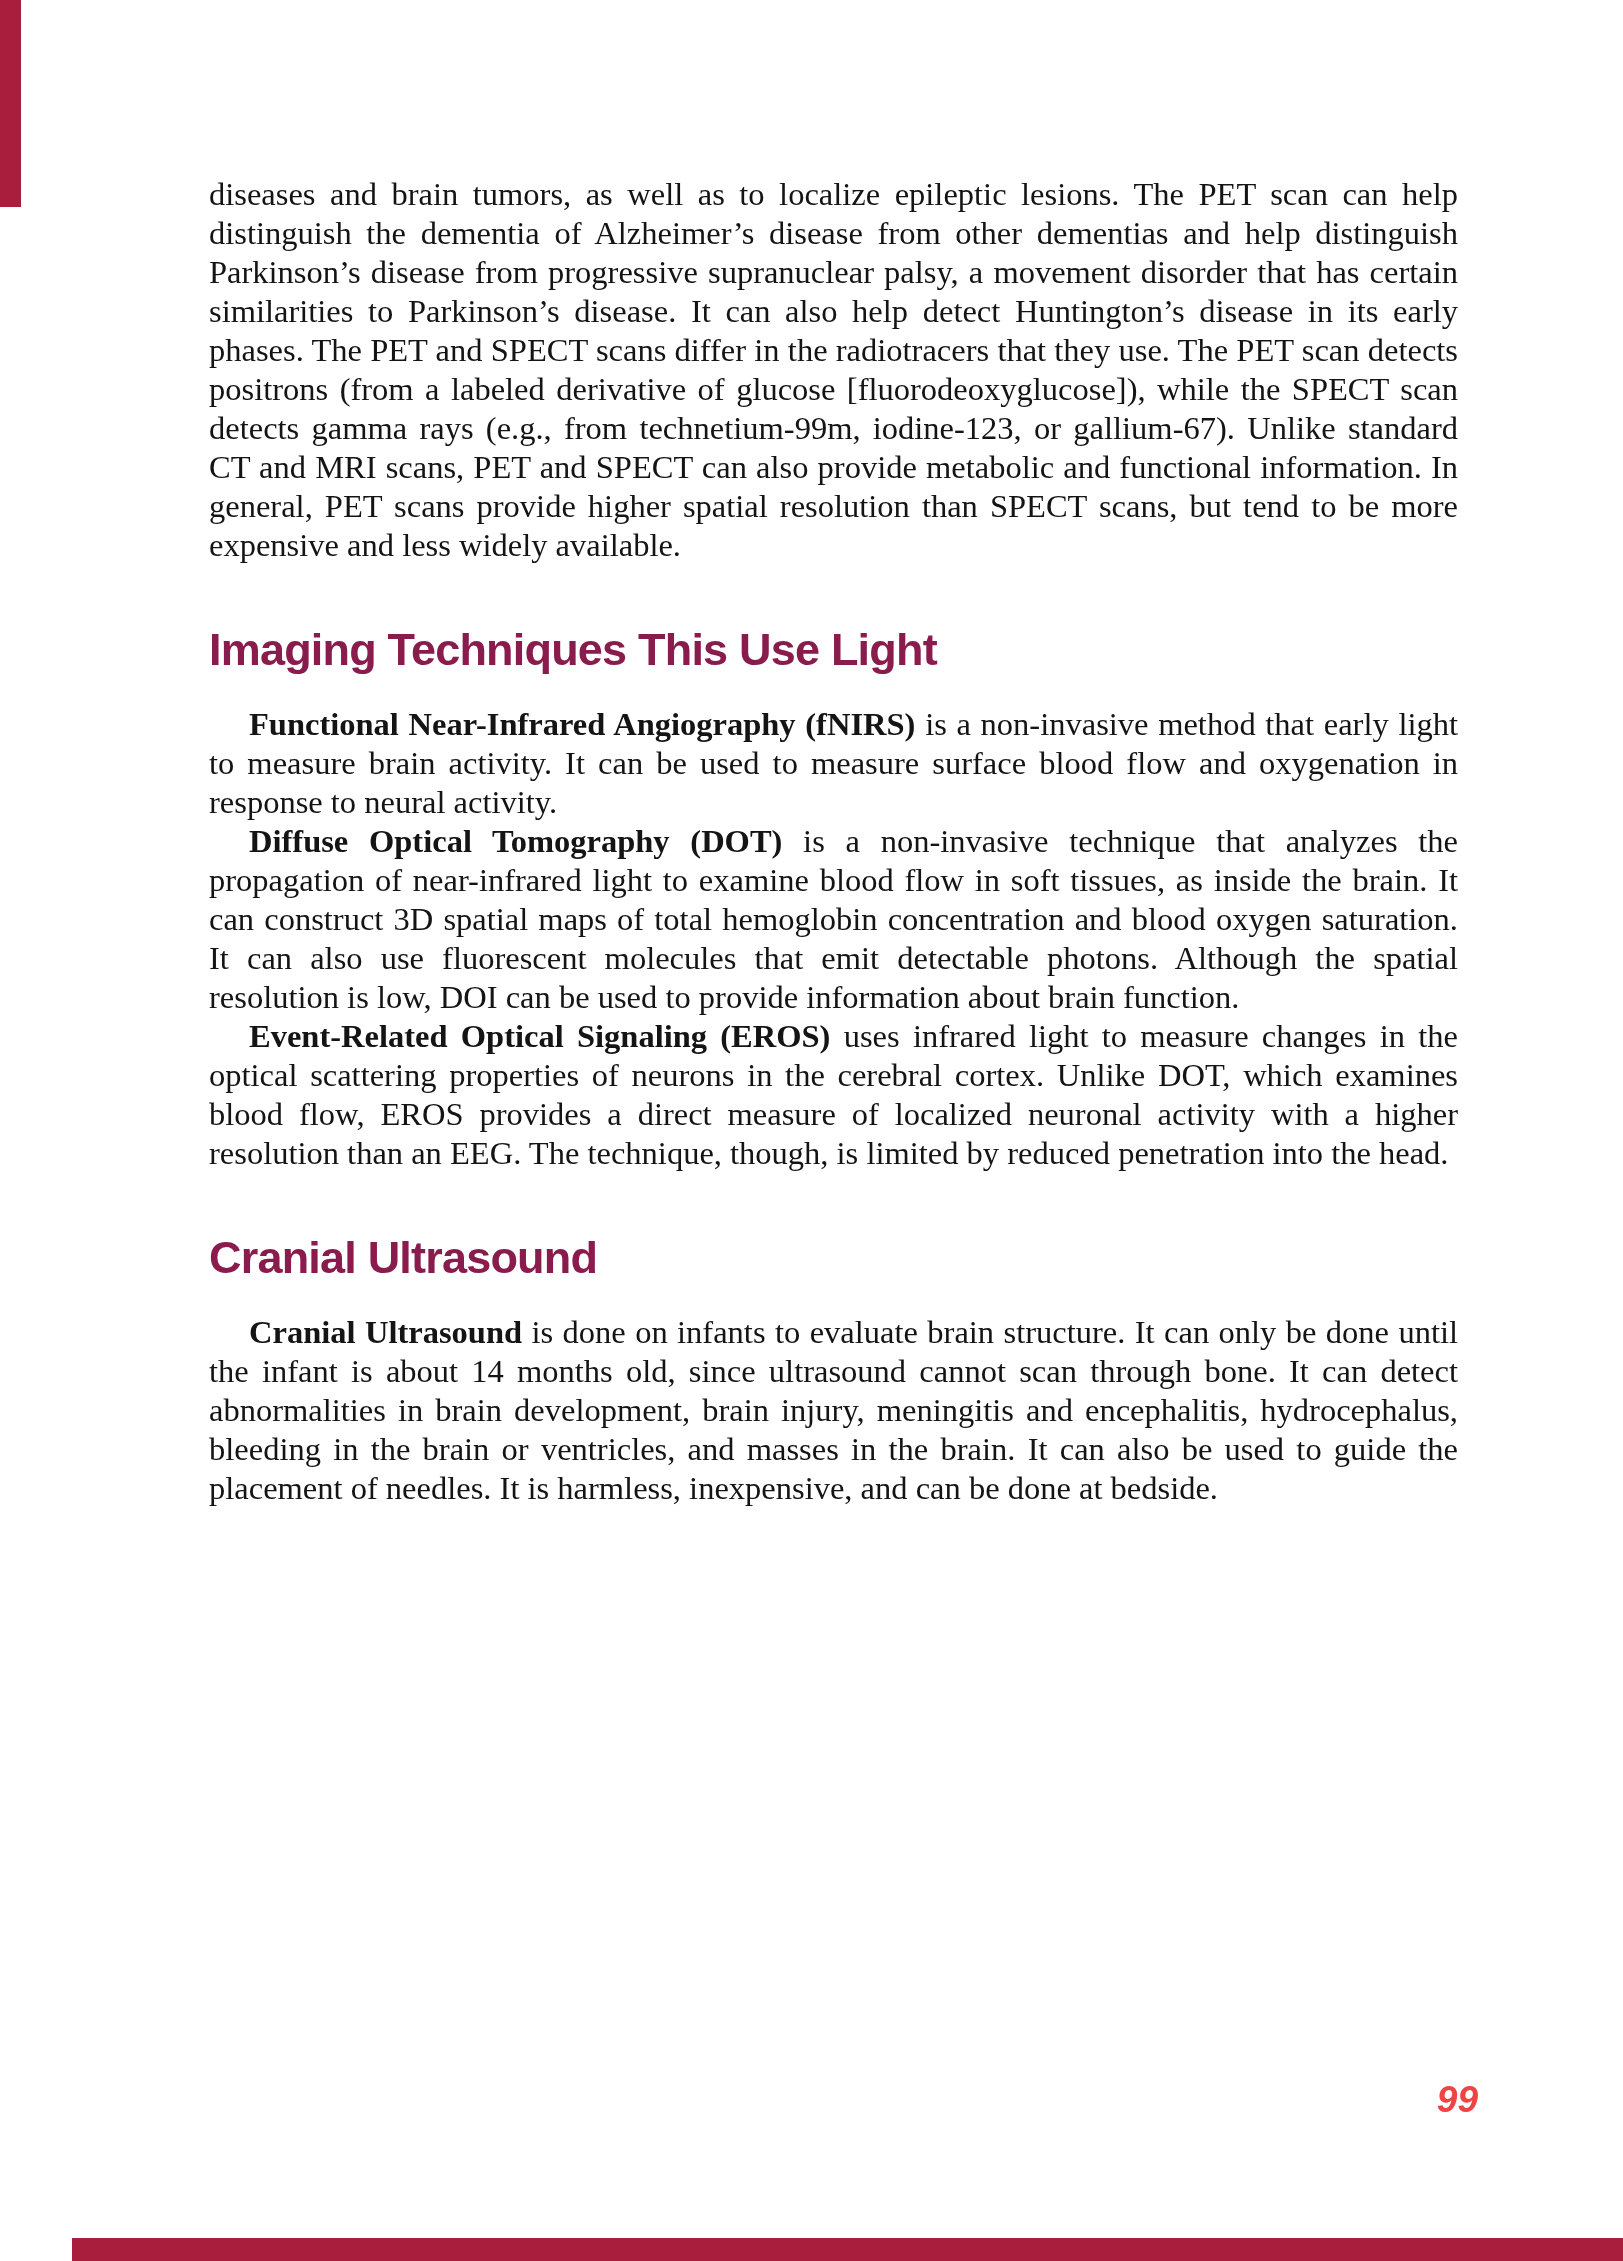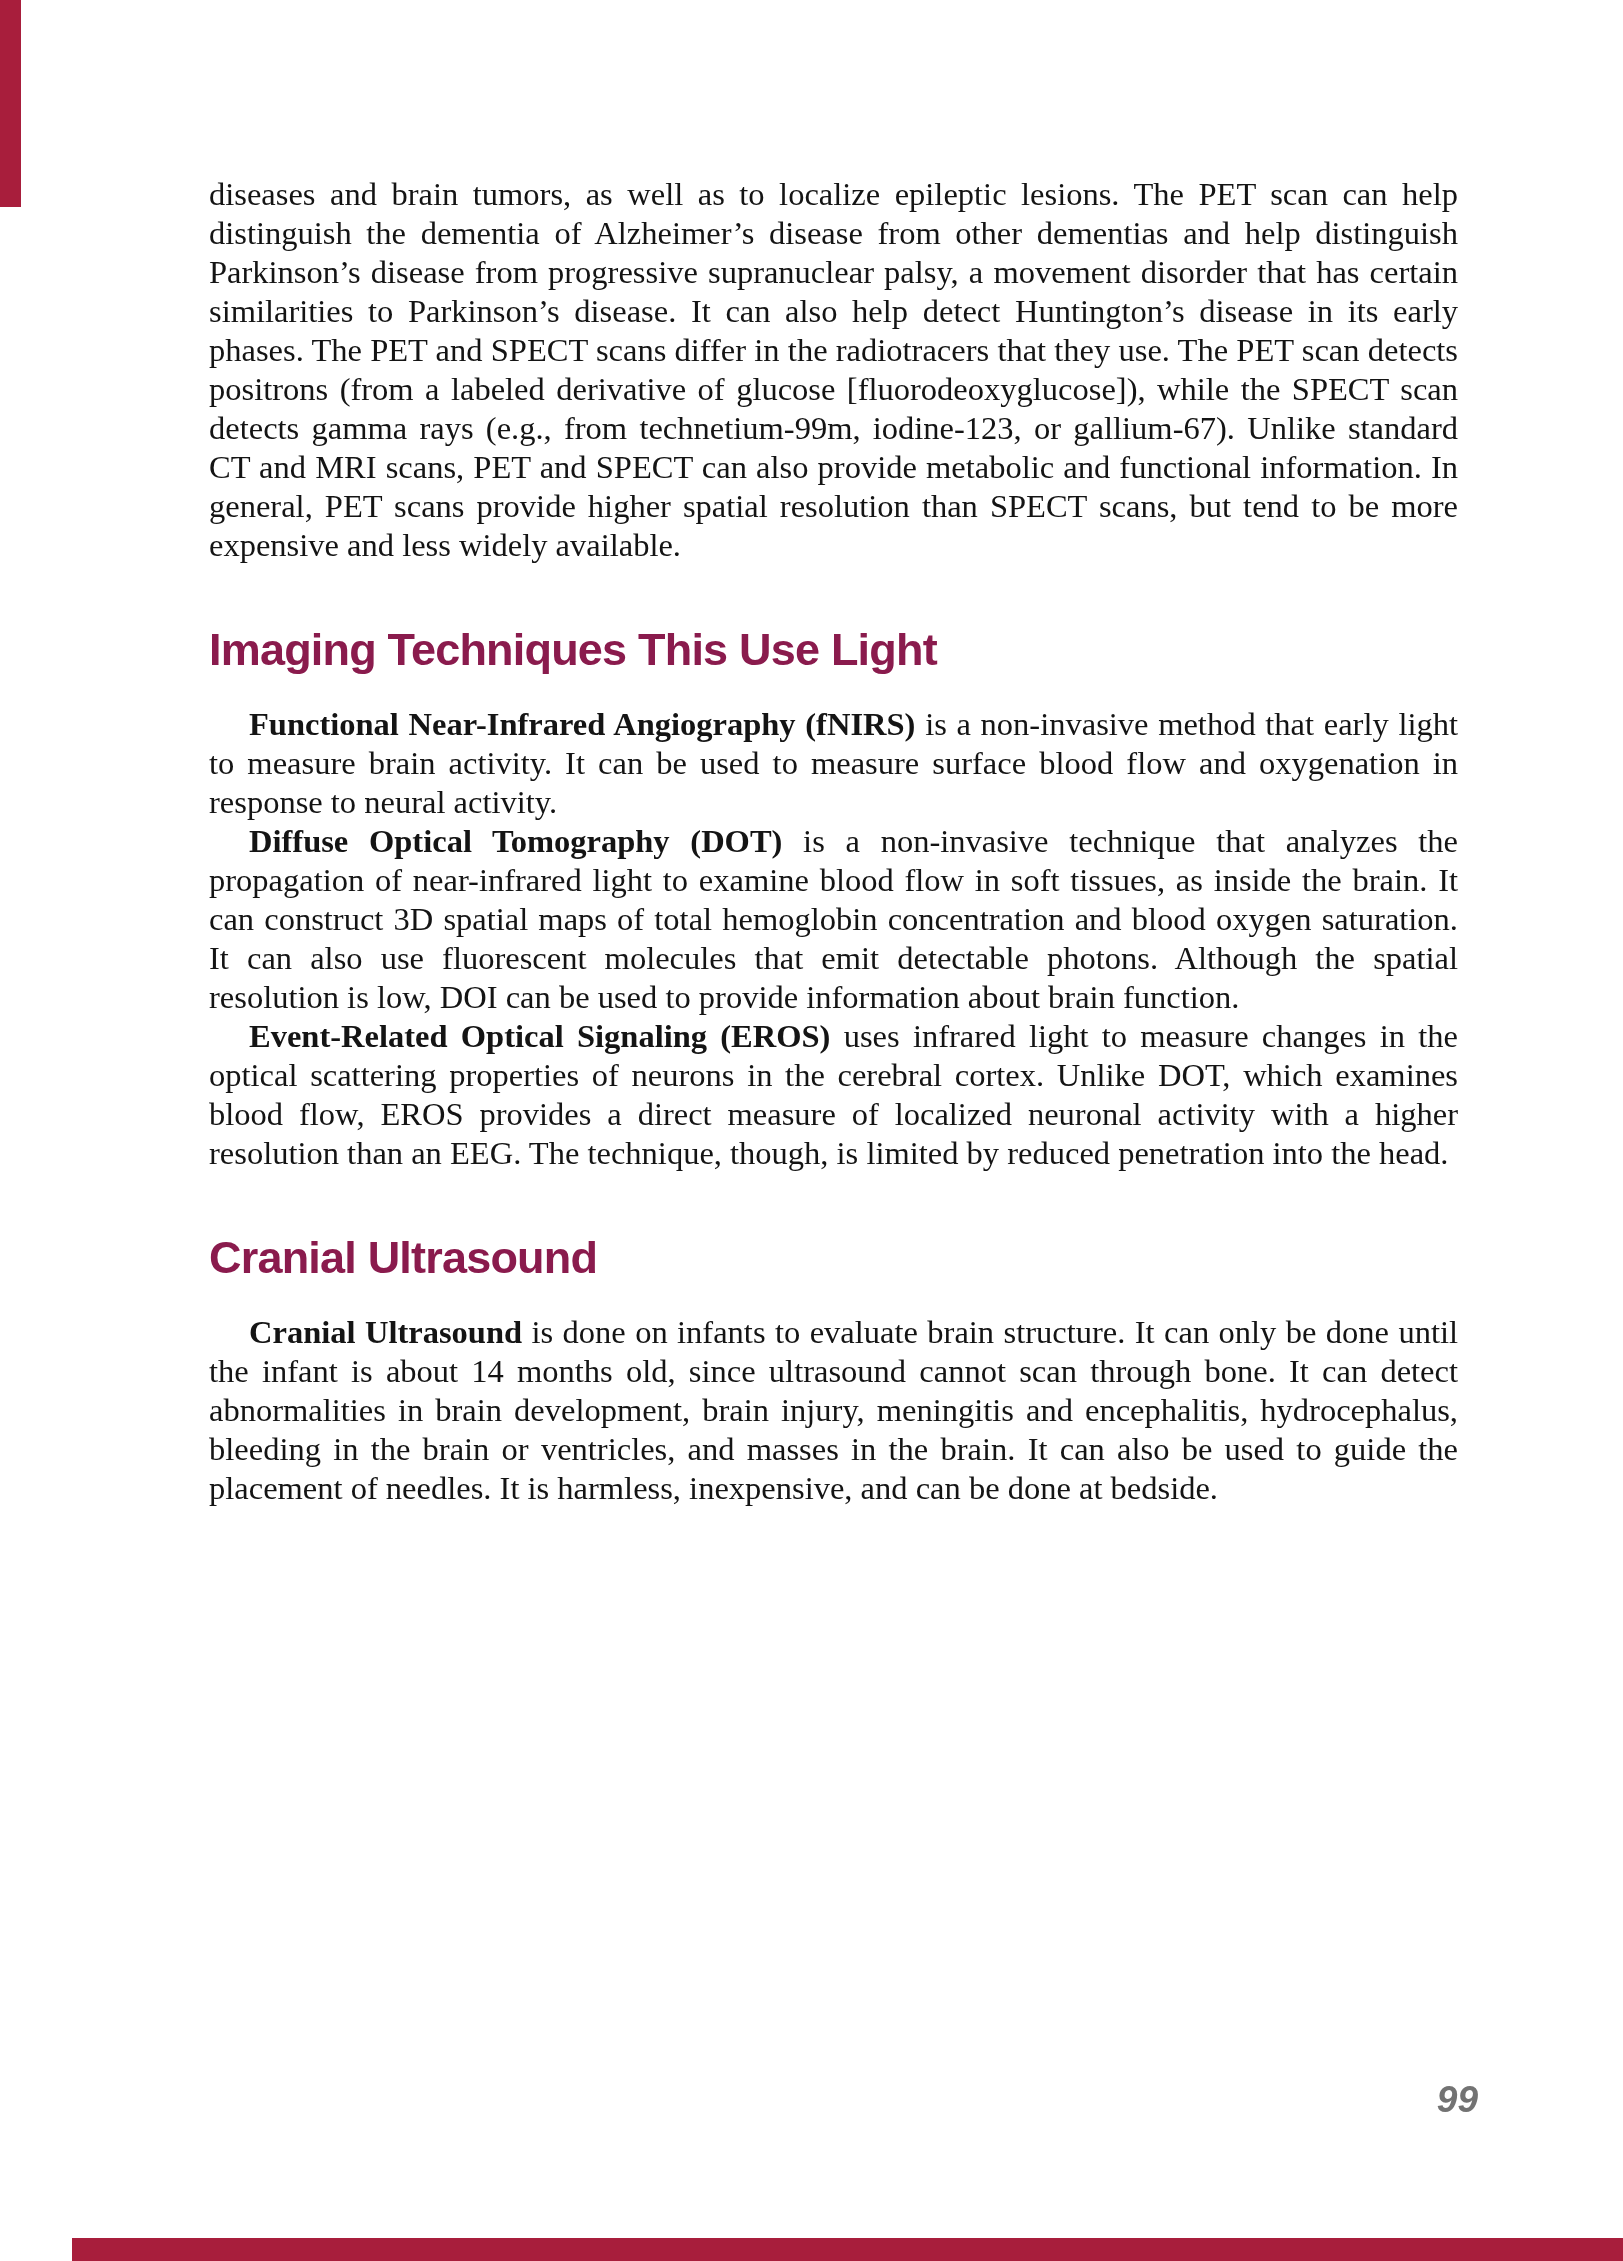--- a/index.html
+++ b/index.html
@@ -44,21 +44,21 @@
   }
   .page-number{
     position:absolute;
     left:1385px;top:2079px;
     width:93px;
     text-align:right;
     font-family:"Liberation Sans", sans-serif;
     font-style:italic;
     font-weight:bold;
     font-size:37px;
-    color:#737373;
+    color:#ef4444;
   }
 </style>
 </head>
 <body>
 
 <div class="bleed-bar top-left"></div>
 <div class="bleed-bar bottom"></div>
 
 <main>
     <p class="body-paragraph"><span>diseases and brain tumors, as well as to localize epileptic lesions. The PET scan can help distinguish the dementia of Alzheimer’s disease from other dementias and help distinguish Parkinson’s disease from progressive supranuclear palsy, a movement disorder that has certain similarities to Parkinson’s disease. It can also help detect Huntington’s disease in its early phases. The PET and SPECT scans differ in the radiotracers that they use. The PET scan detects positrons (from a labeled derivative of glucose [fluorodeoxyglucose]), while the SPECT scan detects gamma rays (e.g., from technetium-99m, iodine-123, or gallium-67). Unlike standard CT and MRI scans, PET and SPECT can also provide metabolic and functional information. In general, PET scans provide higher spatial resolution than SPECT scans, but tend to be more expensive and less widely available.</span></p>

